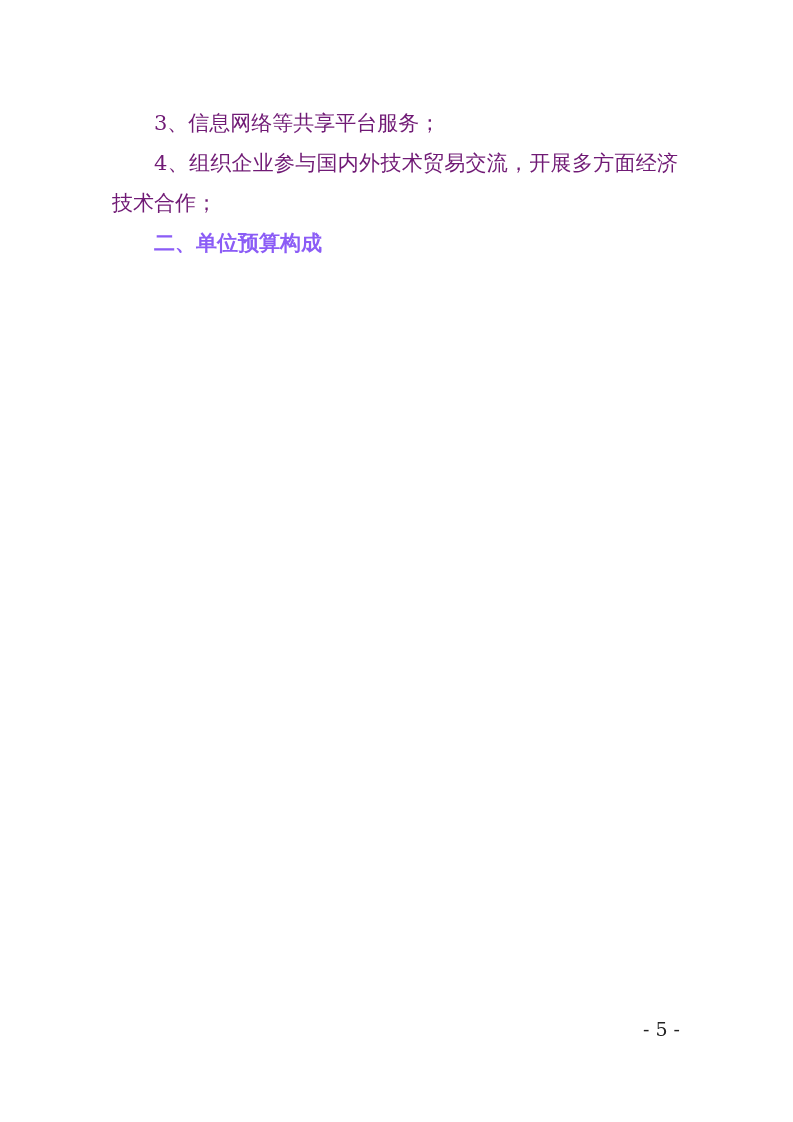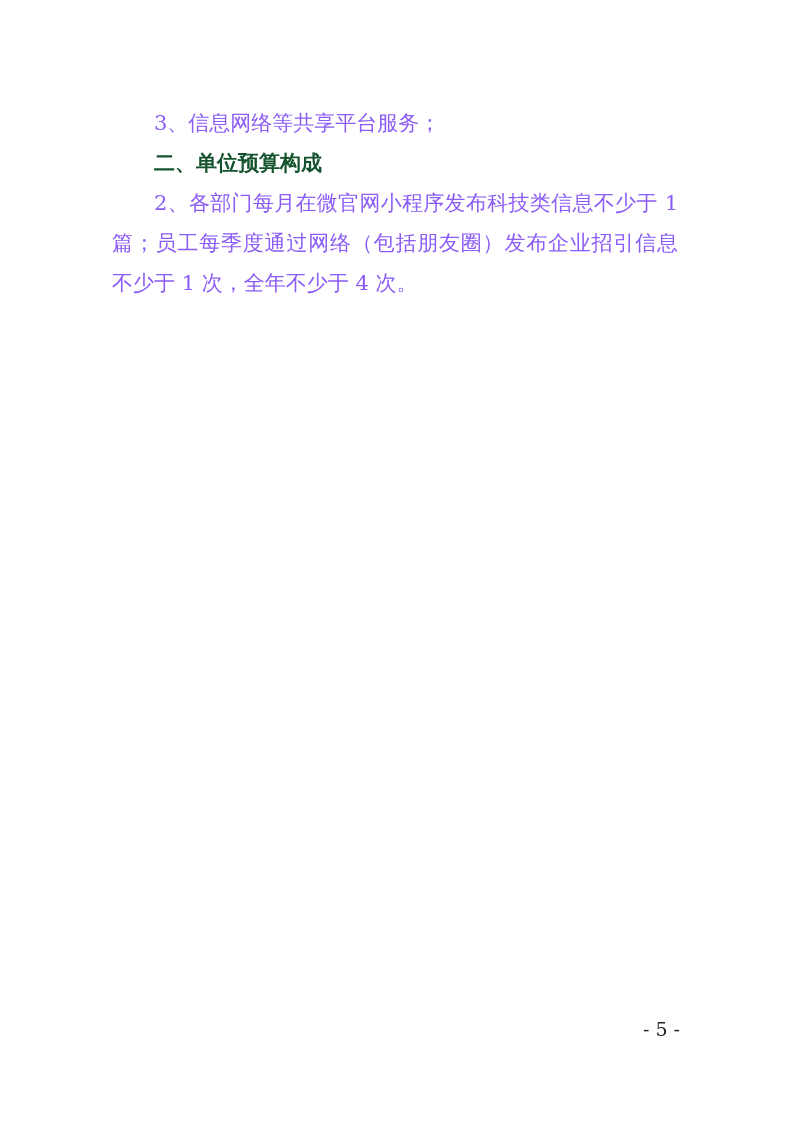--- a/index.html
+++ b/index.html
@@ -19,44 +19,44 @@
     left: 112px;
     top: 103px;
     width: 566px;
     color: #1f1f1f;
   }
   p.para {
     font-size: 21px;
     line-height: 40px;
     text-align: justify;
     text-indent: 2em;
-    color: #8b5cf6;
+    color: #701a75;
     font-family: "DejaVu Serif", "Liberation Serif", serif;
     font-weight: 400;
   }
   p.para.heading {
     font-family: "DejaVu Sans", "Liberation Sans", sans-serif;
     font-weight: 700;
-    color: #14532d;
+    color: #8b5cf6;
   }
   .page-number {
     position: absolute;
     top: 1016px;
     right: 113px;
     font-size: 19px;
     line-height: 26px;
     color: #222222;
     font-family: "DejaVu Serif", "Liberation Serif", serif;
     text-align: right;
   }
 </style>
 </head>
 <body>
 
 <div class="page">
   <div class="content">
 
   <p class="para body">3、信息网络等共享平台服务；</p>
+      <p class="para body">4、组织企业参与国内外技术贸易交流，开展多方面经济技术合作；</p>
       <p class="para heading">二、单位预算构成</p>
-      <p class="para body">2、各部门每月在微官网小程序发布科技类信息不少于 1 篇；员工每季度通过网络（包括朋友圈）发布企业招引信息不少于 1 次，全年不少于 4 次。</p>
     </div>
   <div class="page-number">- 5 -</div>
 </div>
 
 </body></html>

